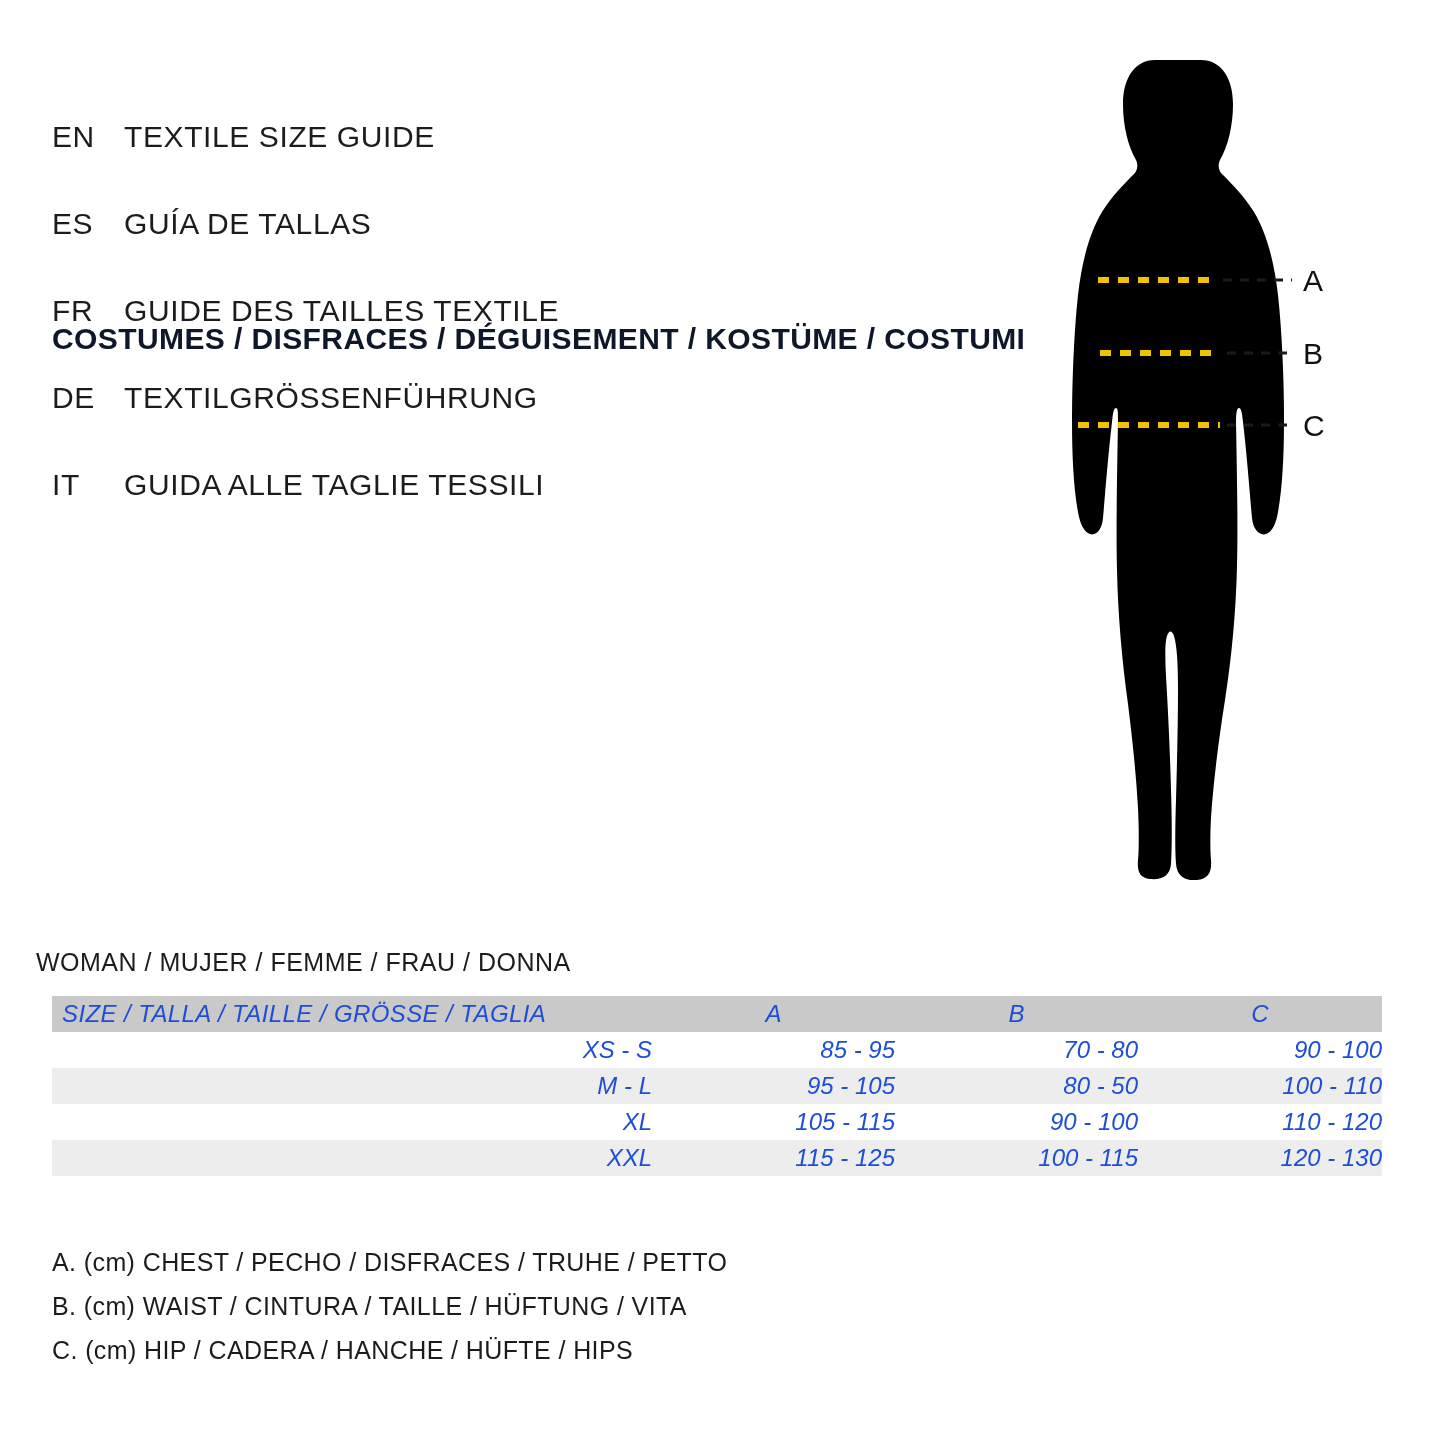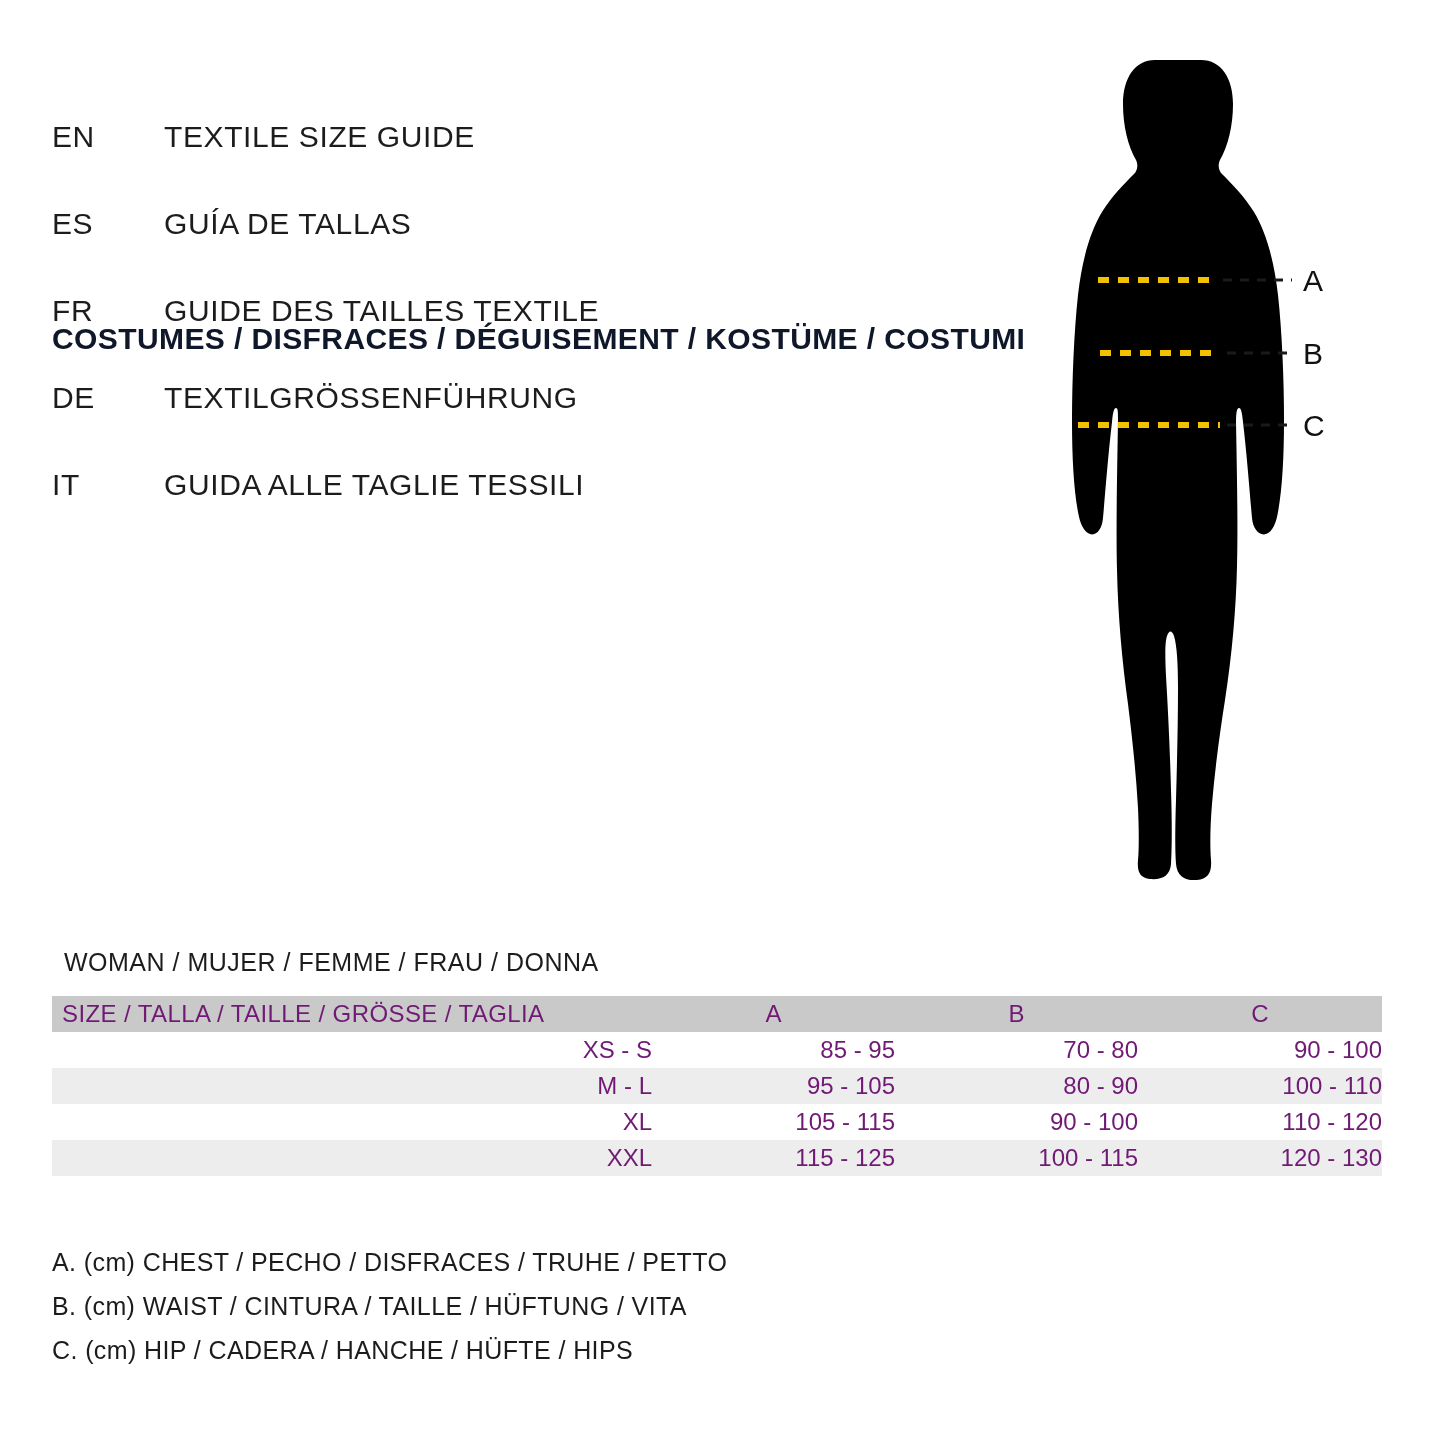--- a/index.html
+++ b/index.html
@@ -23,21 +23,20 @@
     top: 72px;
     width: 940px;
   }
   .lang-row {
     display: flex;
     align-items: baseline;
     font-size: 30px;
     letter-spacing: 0.6px;
     line-height: 44px;
     color: #1c1c1c;
-    gap: 40px;
   }
   .lang-code {
     width: 72px;
     flex: 0 0 72px;
   }
   .lang-text {
     flex: 1;
     margin-top: 43px;
   }
   .costumes-line {
@@ -59,34 +58,35 @@
     width: 380px;
     height: 830px;
   }
   .figure-wrap svg {
     display: block;
   }
 
   
   .table-caption {
     position: absolute;
-    left: 64px;
+    left: 36px;
     top: 948px;
     font-size: 25px;
     letter-spacing: 0.5px;
     color: #1c1c1c;
   }
   table.size-table {
     position: absolute;
     left: 52px;
     top: 996px;
     width: 1330px;
     border-collapse: collapse;
     font-size: 24px;
-    color: #701a75;
+    color: #1d4ed8;
+    font-style: italic;
   }
   table.size-table th,
   table.size-table td {
     padding: 0;
     height: 36px;
     font-weight: normal;
     vertical-align: middle;
   }
   table.size-table thead tr {
     background: #c9c9c9;
@@ -248,21 +248,21 @@
   <tbody>
     <tr class="odd">
       <td class="first">XS - S</td>
       <td class="ctr">85 - 95</td>
       <td class="ctr">70 - 80</td>
       <td class="ctr">90 - 100</td>
     </tr>
     <tr class="even">
       <td class="first">M - L</td>
       <td class="ctr">95 - 105</td>
-      <td class="ctr">80 - 90</td>
+      <td class="ctr">80 - 50</td>
       <td class="ctr">100 - 110</td>
     </tr>
     <tr class="odd">
       <td class="first">XL</td>
       <td class="ctr">105 - 115</td>
       <td class="ctr">90 - 100</td>
       <td class="ctr">110 - 120</td>
     </tr>
     <tr class="even">
       <td class="first">XXL</td>

